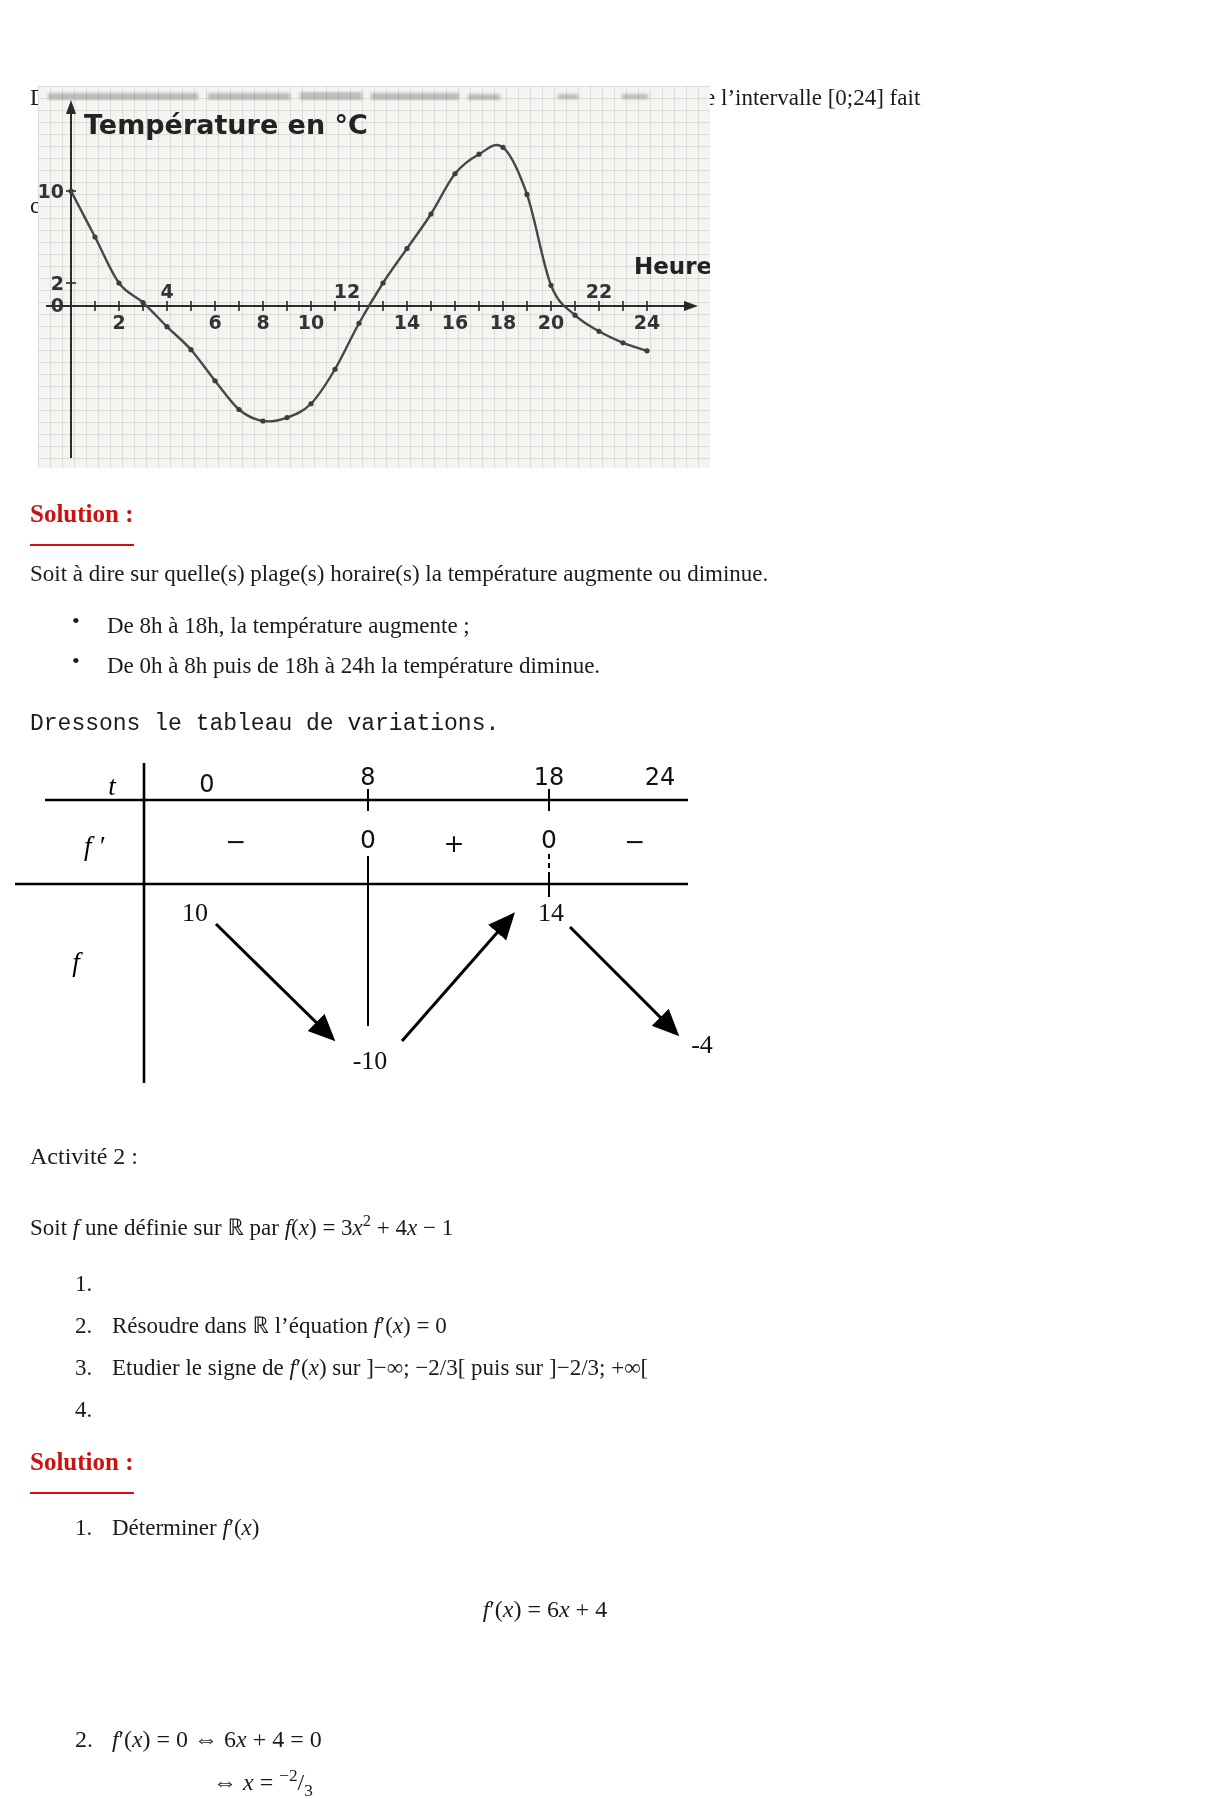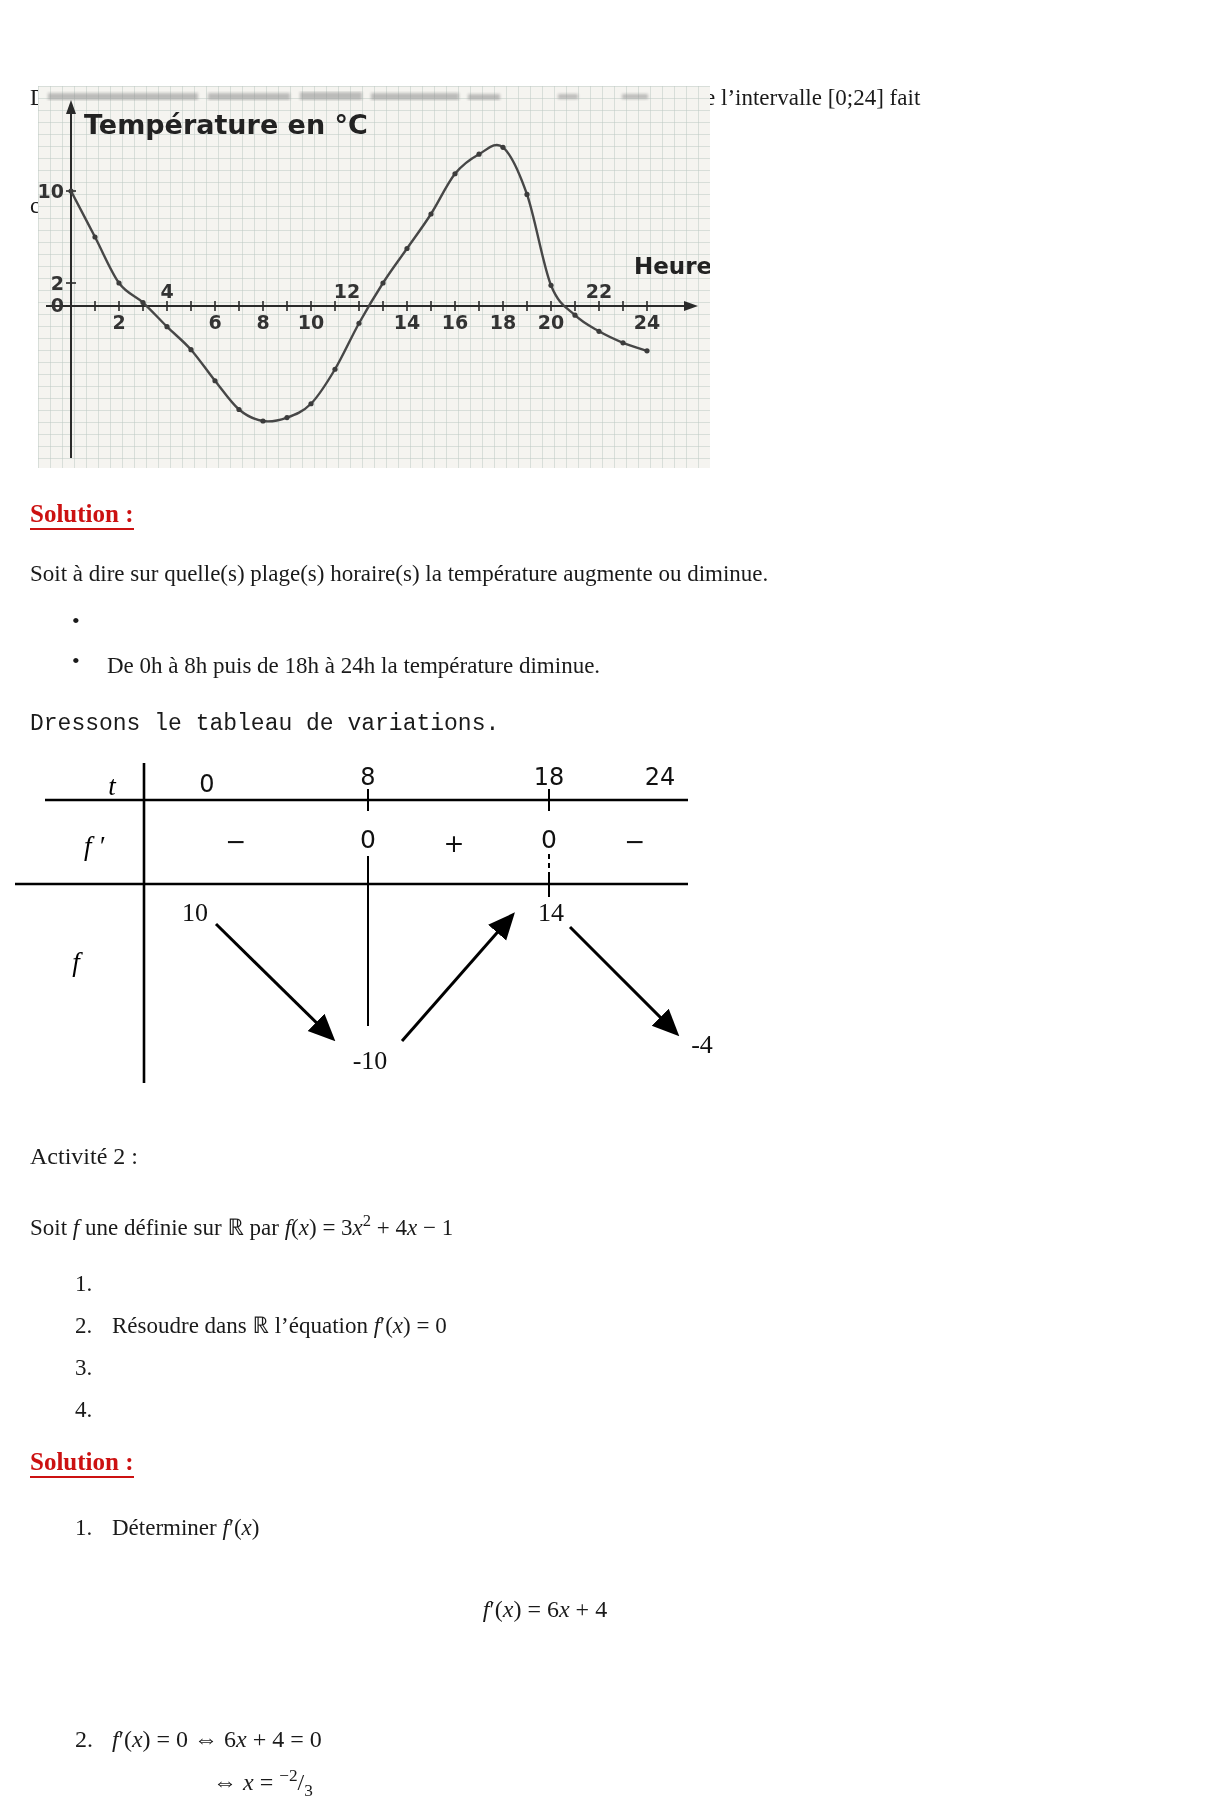--- a/index.html
+++ b/index.html
@@ -4,21 +4,21 @@
 <style>
   html,body{margin:0;padding:0;background:#ffffff;}
   #page{position:relative;width:1227px;height:1799px;background:#ffffff;
         font-family:"Liberation Serif",serif;color:#1a1a1a;overflow:hidden;}
   .abs{position:absolute;}
   .body-text{font-size:23px;line-height:36px;white-space:pre-wrap;}
   .it{font-style:italic;}
   sup{font-size:0.72em;}
   sub{font-size:0.72em;}
   .red-heading{font-size:25px;font-weight:bold;color:#cc1111;
-               border-bottom:2px solid #cc1111;padding-bottom:1px;}
+               border-bottom:2px solid #cc1111;padding-bottom:17px;}
   .bullet-dot{font-size:22px;position:absolute;left:72px;top:0;}
   .bullet-text{position:absolute;left:107px;top:0;white-space:pre-wrap;}
   .num-marker{position:absolute;left:75px;top:0;}
   .num-text{position:absolute;left:112px;top:0;white-space:pre-wrap;}
   .heading-bold{font-size:24px;font-weight:normal;}
   .eq{font-size:24px;margin-top:44px;}
   svg text{font-family:"DejaVu Sans",sans-serif;}
   svg .serif-text{font-family:"Liberation Serif",serif;}
 </style>
 </head>
@@ -146,20 +146,21 @@
   </svg>
 
   <div class="abs" style="left:30px;top:500px;">
     <span class="red-heading">Solution :</span>
   </div>
 
   <div class="abs body-text" style="left:30px;top:556px;width:1180px;">Soit à dire sur quelle(s) plage(s) horaire(s) la température augmente ou diminue.</div>
 
   <div class="abs" style="left:0;top:608px;width:1180px;height:38px;">
     <span class="bullet-dot">•</span>
+    <span class="bullet-text body-text">De 8h à 18h, la température augmente ;</span>
   </div>
   <div class="abs" style="left:0;top:648px;width:1180px;height:38px;">
     <span class="bullet-dot">•</span>
     <span class="bullet-text body-text">De 0h à 8h puis de 18h à 24h la température diminue.</span>
   </div>
 
   <div class="abs body-text" style="left:30px;top:706px;width:900px;font-family:Liberation Mono, monospace;">Dressons le tableau de variations.</div>
 
   <svg class="abs" style="left:10px;top:753px;" width="712" height="338" viewBox="0 0 712 338">
     <defs>
@@ -220,20 +221,21 @@
 
   <div class="abs body-text" style="left:0;top:1266px;width:1227px;height:34px;">
     <span class="num-marker">1.</span>
   </div>
   <div class="abs body-text" style="left:0;top:1308px;width:1227px;height:34px;">
     <span class="num-marker">2.</span>
     <span class="num-text"><span>Résoudre dans ℝ l’équation </span><span class="it">f</span><span>′(</span><span class="it">x</span><span>) = 0</span></span>
   </div>
   <div class="abs body-text" style="left:0;top:1350px;width:1227px;height:34px;">
     <span class="num-marker">3.</span>
+    <span class="num-text"><span>Etudier le signe de </span><span class="it">f</span><span>′(</span><span class="it">x</span><span>) sur ]−∞; −2/3[ puis sur ]−2/3; +∞[</span></span>
   </div>
   <div class="abs body-text" style="left:0;top:1392px;width:1227px;height:34px;">
     <span class="num-marker">4.</span>
   </div>
 
   <div class="abs" style="left:30px;top:1448px;">
     <span class="red-heading">Solution :</span>
   </div>
 
   <div class="abs body-text" style="left:0;top:1510px;width:1227px;height:34px;">

